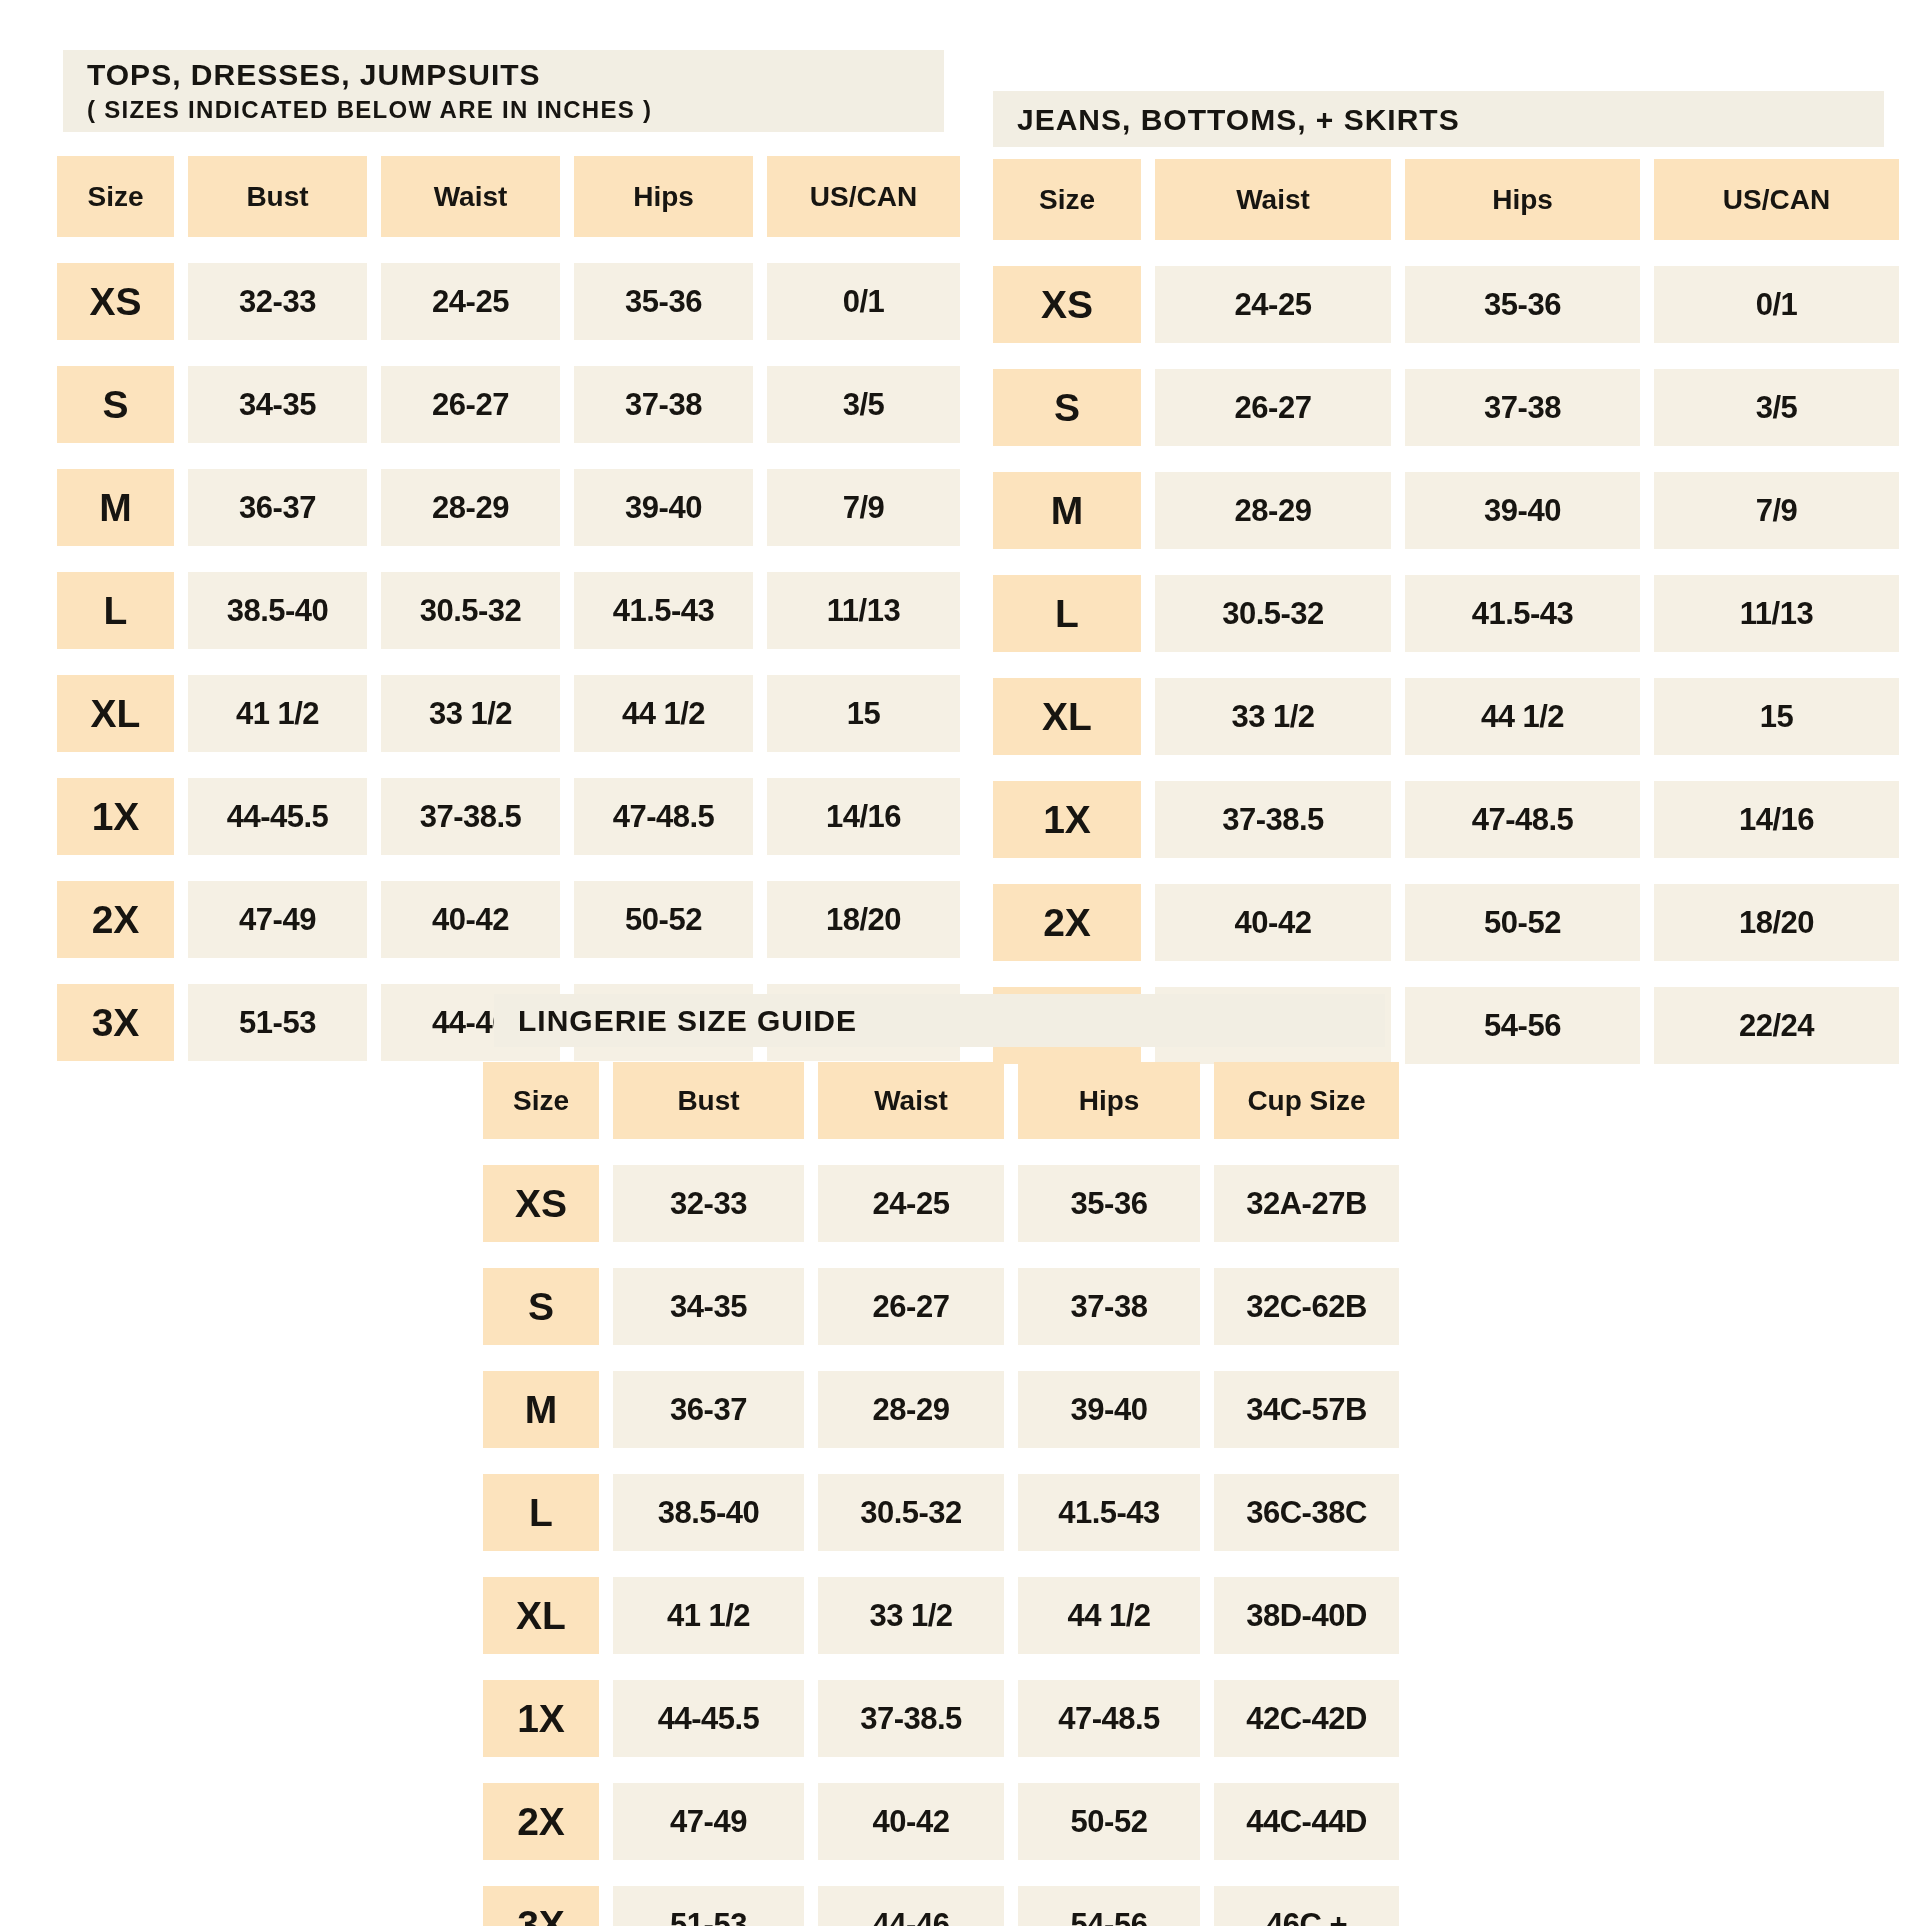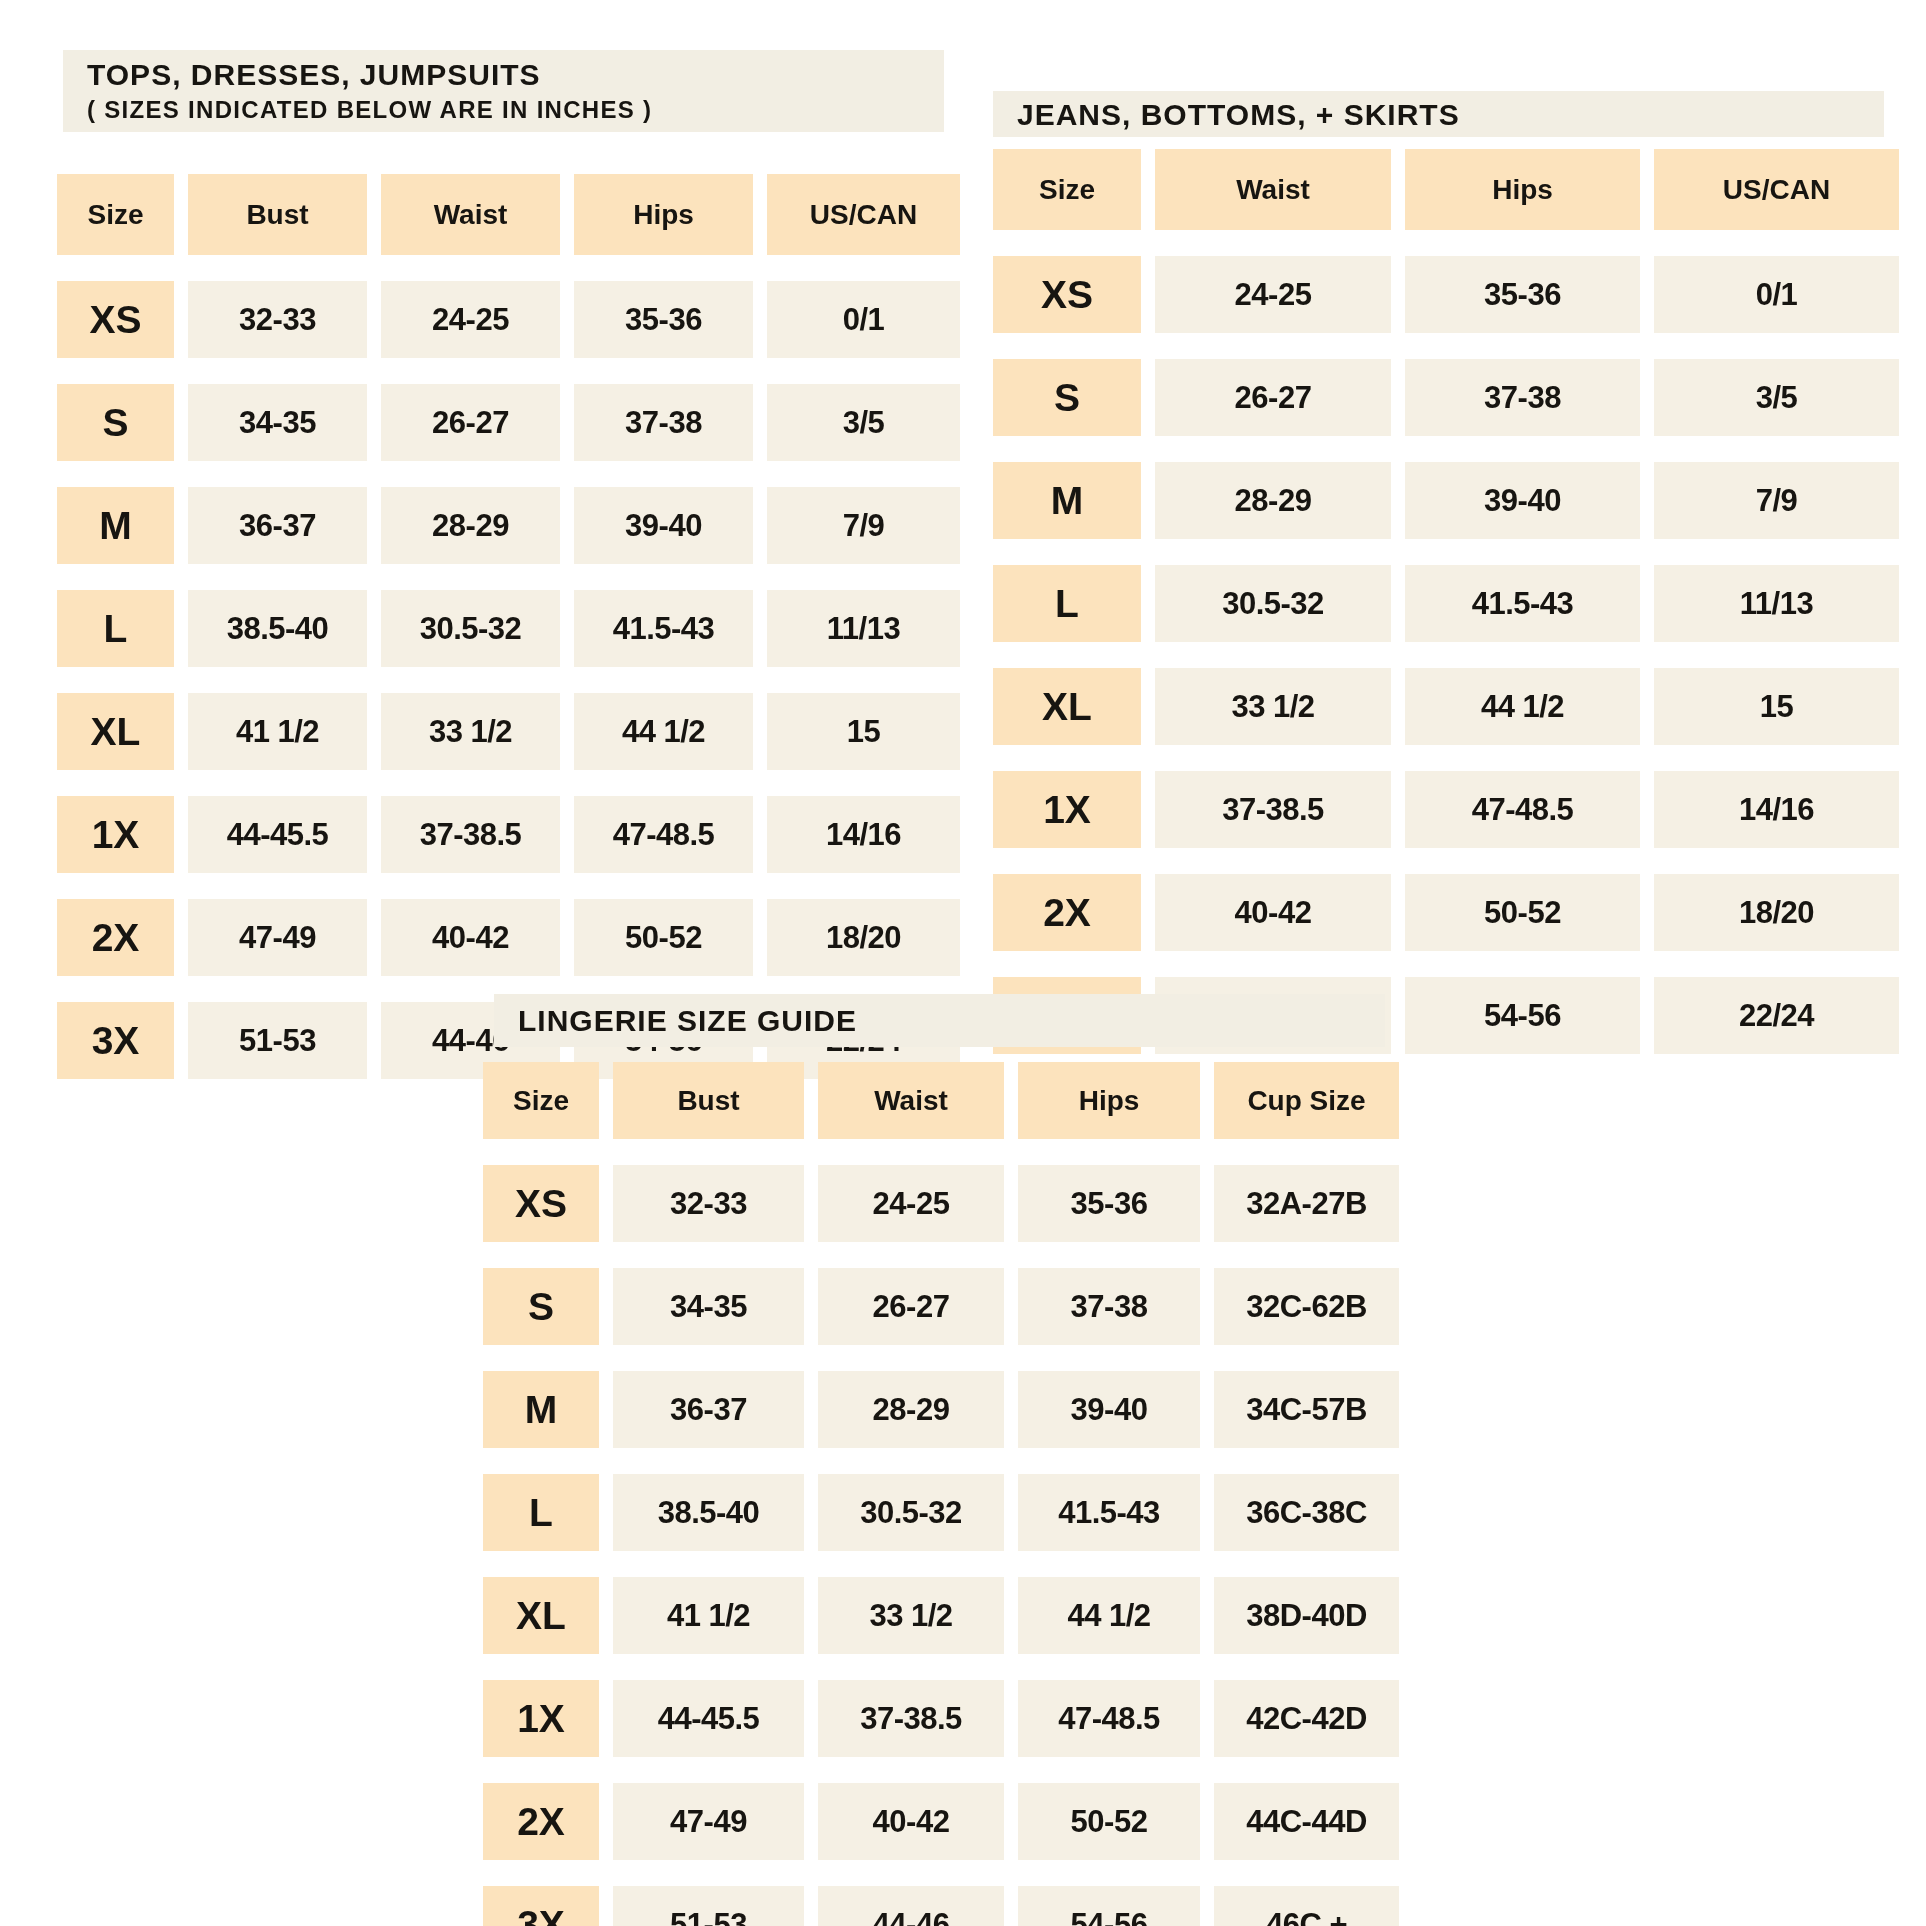--- a/index.html
+++ b/index.html
@@ -26,22 +26,22 @@
   .tbl--lingerie { left: 483px;  top: 994px; }
 
   .banner {
     box-sizing: border-box;
     background: var(--banner_bg, #F2EEE3);
     display: flex;
     flex-direction: column;
     justify-content: center;
     padding-left: 24px;
   }
-  .tbl--tops .banner     { width: 881px; height: 82px; margin-left: 6px; margin-bottom: 42px; }
-  .tbl--jeans .banner    { width: 891px; height: 46px; margin-bottom: 12px; }
+  .tbl--tops .banner     { width: 881px; height: 82px; margin-left: 6px; margin-bottom: 24px; }
+  .tbl--jeans .banner    { width: 891px; height: 56px; margin-bottom: 12px; }
   .tbl--lingerie .banner { width: 891px; height: 53px; margin-bottom: 15px; margin-left: 11px; }
 
   .banner__title {
     font-weight: bold;
     font-size: 30px;
     letter-spacing: 1px;
     line-height: 1.1;
     white-space: nowrap;
   }
   .banner__subtitle {

